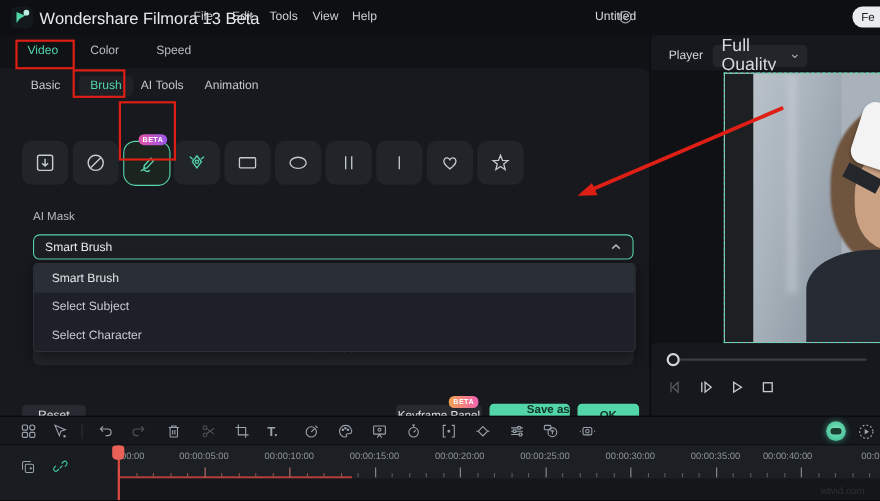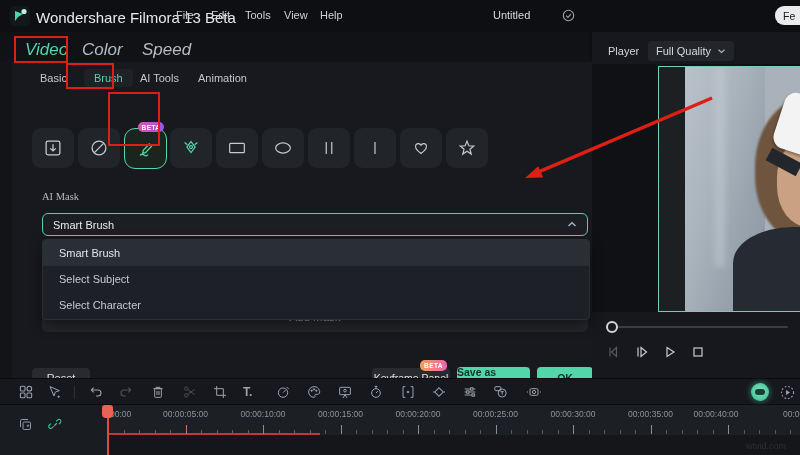--- a/index.html
+++ b/index.html
@@ -6,41 +6,41 @@
   #app{position:relative;width:800px;height:455px;background:#0d0f12;overflow:hidden;
        font-family:"Liberation Sans",sans-serif;color:#d8dbde;font-size:11px;-webkit-font-smoothing:antialiased;}
   .abs{position:absolute;}
   svg{display:block;}
 
   
   #topbar{left:0;top:0;width:800px;height:32px;background:#0d0f12;}
   #logo{left:10px;top:6px;width:20px;height:20px;border-radius:5px;background:#11171a;overflow:hidden;}
   #app-title{left:36px;top:9px;color:#e6e9eb;font-size:15px;}
   .menu-item{top:9px;color:#cdd2d6;font-size:11px;cursor:default;}
-  #project-name{left:493px;top:9px;color:#d8dbde;}
+  #project-name{left:541px;top:9px;color:#d8dbde;}
   #saved-icon{left:562px;top:9px;color:#9aa1a8;}
   #feedback-btn{left:775px;top:6px;width:40px;height:19px;background:#e9ebec;color:#17191d;
      border-radius:9px;display:flex;align-items:center;padding-left:8px;font-size:10.5px;}
 
   
   #left-panel{left:0;top:32px;width:590px;height:346px;background:#121418;}
   #tabbar{left:0;top:0;width:590px;height:30px;background:#101216;}
-  .tab{top:8px;font-size:17px;color:#b6bbc0;font-style:italic;}
+  .tab{top:8px;font-size:11px;color:#b6bbc0;}
   .tab.active{color:#52d5a8;}
-  #left-content{left:12px;top:30px;width:590px;height:316px;background:#17191e;border-top-right-radius:8px;}
+  #left-content{left:0;top:30px;width:590px;height:316px;background:#17191e;border-top-right-radius:8px;text-align:right;}
   .subtab{top:10px;font-size:11px;color:#c3c7cc;}
   .subtab.active{color:#52d5a8;background:#1e2126;padding:3px 10px;border-radius:4px;top:7px;}
 
   .mask-btn{position:absolute;top:66px;width:42px;height:40px;background:#212429;border-radius:9px;
       display:flex;align-items:center;justify-content:center;color:#c6cbd1;}
   .mask-btn.selected{background:#1c2420;border:1.5px solid #56d6ac;border-radius:11px;color:#56d6ac;
       width:41px;height:39px;}
   .teal-ic{color:#56d6ac;}
 
-  #ai-mask-label{left:30px;top:129px;color:#b4b9bf;font-size:10.5px;font-family:Liberation Serif, serif;}
+  #ai-mask-label{left:30px;top:129px;color:#b4b9bf;font-size:10.5px;}
   #ai-dropdown{left:30px;top:151px;width:546px;height:23px;border:1px solid #58d0a5;border-radius:6px;
       background:#1b1e23;display:flex;align-items:center;justify-content:space-between;
       padding:0 10px;box-sizing:border-box;color:#e8eaec;}
   #dd-panel{left:30px;top:177px;width:546px;height:79px;background:#1d2026;border:1px solid #2b2f35;
       border-radius:4px;box-shadow:0 6px 14px rgba(0,0,0,.45);z-index:5;overflow:hidden;}
   .dd-opt{height:26px;display:flex;align-items:center;padding-left:16px;color:#c6cad0;font-size:11px;}
   .dd-opt.hover{background:#2a2e35;color:#e3e6e9;}
 
   #add-mask-btn{left:30px;top:239px;width:546px;height:31px;background:#24272c;border-radius:6px;
       display:flex;align-items:center;justify-content:center;color:#97a8a2;font-size:11.5px;z-index:1;}
@@ -58,21 +58,21 @@
 
   
   .red-box{position:absolute;border:2.5px solid #dd1f15;z-index:6;pointer-events:none;}
   #arrow-svg{left:0;top:0;width:800px;height:455px;z-index:7;pointer-events:none;}
 
   
   #player-panel{left:592px;top:32px;width:208px;height:346px;background:#16181d;}
   #player-label{left:16px;top:13px;color:#d2d6da;font-size:11px;}
   #quality-dd{left:56px;top:9px;width:86px;height:20px;background:#222529;border-radius:4px;
       display:flex;align-items:center;justify-content:space-between;padding:0 8px;box-sizing:border-box;
-      color:#d6dade;font-size:11px;}
+      color:#d6dade;font-size:16px;}
   #preview-area{left:0px;top:32px;width:208px;height:248px;background:#0f1114;overflow:hidden;}
   #video-clip{position:absolute;left:66px;top:2px;width:150px;height:244px;border:1px dashed #59dcb0;
       background:#a9b2ba;overflow:hidden;}
   .vid-shadow{position:absolute;left:0;top:0;width:26px;height:244px;background:#1d2023;}
   .vid-light{position:absolute;left:26px;top:0;width:80px;height:244px;
       background:linear-gradient(105deg,#b9c2c9 0%,#aab4bd 38%,#97a2ac 70%,#8d97a1 100%);}
   .vid-streak{position:absolute;left:56px;top:0;width:10px;height:200px;background:#c7ced4;opacity:.5;filter:blur(3px);}
   .p-hair{position:absolute;left:96px;top:28px;width:120px;height:150px;background:#6f543e;border-radius:48% 30% 40% 46%;filter:blur(1px);}
   .p-face{position:absolute;left:118px;top:70px;width:70px;height:90px;background:#caa183;border-radius:45%;}
   .p-headset{position:absolute;left:118px;top:36px;width:95px;height:58px;background:#f2f3f2;border-radius:12px;transform:rotate(18deg);box-shadow:0 2px 3px rgba(0,0,0,.35);}

